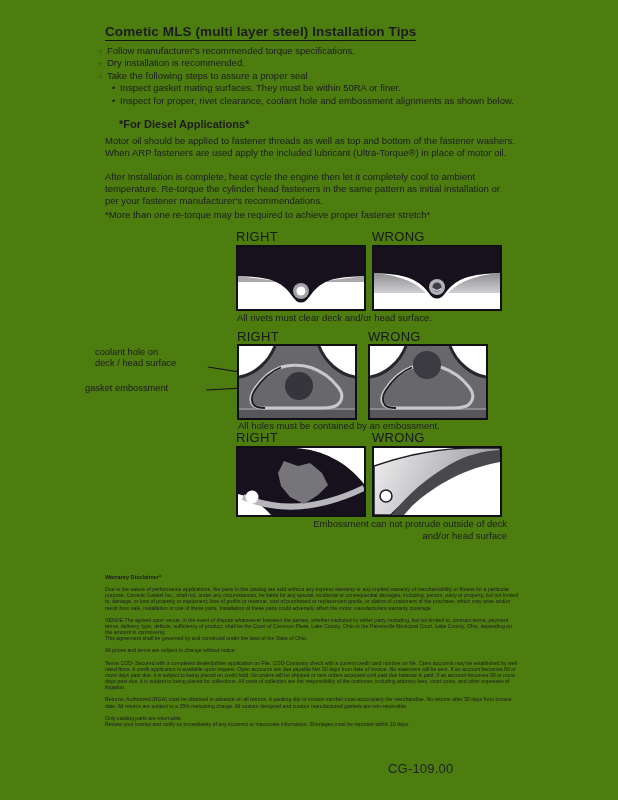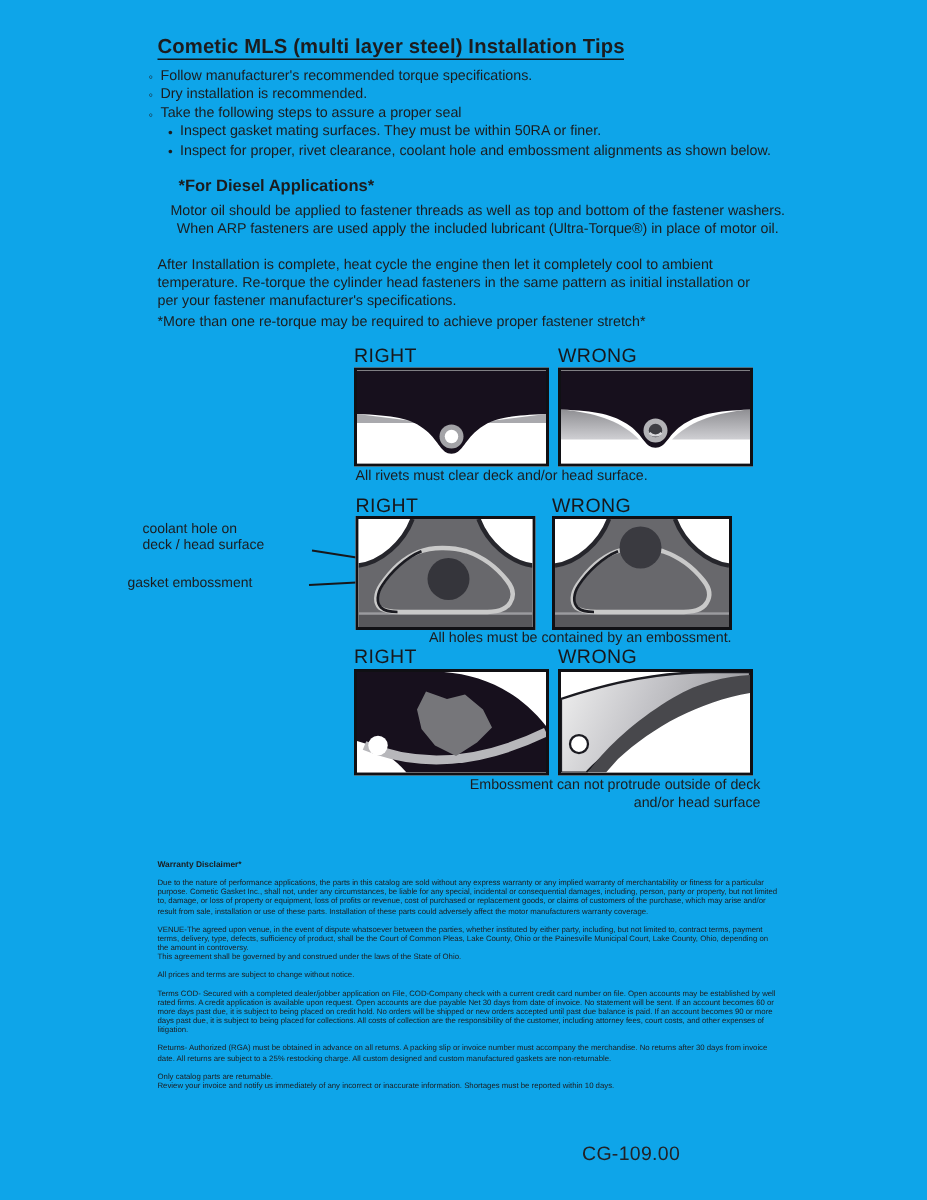--- a/index.html
+++ b/index.html
@@ -1,16 +1,16 @@
 <!DOCTYPE html>
 <html><head>
 <meta charset="utf-8">
 <style>
   html,body{margin:0;padding:0;background:#fff;}
-  .page{position:relative;width:618px;height:800px;background:#0ea5e9;overflow:hidden;
+  .page{position:relative;width:618px;height:800px;background:#4d7c0f;overflow:hidden;
         font-family:"Liberation Sans","DejaVu Sans",sans-serif;color:#1c1c1e;}
   .abs{position:absolute;}
   .title{font-size:13.5px;font-weight:bold;border-bottom:1.6px solid #141416;padding-bottom:1px;letter-spacing:.1px;}
   .bullets{font-size:9.5px;line-height:12.4px;}
   .b-row{display:flex;}
   .b-marker{width:8px;flex:0 0 8px;font-size:8.5px;line-height:12.4px;}
   .b-sub{margin-left:13px;}
   .b-sub .b-marker{font-size:9px;}
   .h2{font-size:11px;font-weight:bold;}
   .para{font-size:9.5px;line-height:12.2px;}
@@ -50,22 +50,22 @@
       <span class="b-marker">•</span>
       <span>Inspect gasket mating surfaces.  They must be within 50RA or finer.</span>
     </div>
     <div class="b-row b-sub">
       <span class="b-marker">•</span>
       <span>Inspect for proper, rivet clearance, coolant hole and embossment alignments as shown below.</span>
     </div>
   </div>
 
   <div class="abs h2" style="left:119px;top:118px;">*For Diesel Applications*</div>
-  <div class="abs para" style="left:105px;top:135px;width:427px;text-align:center;">Motor oil should be applied to fastener threads as well as top and bottom of the fastener washers. When ARP fasteners are used apply the included lubricant (Ultra-Torque®) in place of motor oil.</div>
-  <div class="abs para" style="left:105px;top:171px;width:408px;">After Installation is complete, heat cycle the engine then let it completely cool to ambient temperature. Re-torque the cylinder head fasteners in the same pattern as initial installation or per your fastener manufacturer's specifications.</div>
+  <div class="abs para" style="left:105px;top:135px;width:427px;">Motor oil should be applied to fastener threads as well as top and bottom of the fastener washers. When ARP fasteners are used apply the included lubricant (Ultra-Torque®) in place of motor oil.</div>
+  <div class="abs para" style="left:105px;top:171px;width:408px;">After Installation is complete, heat cycle the engine then let it completely cool to ambient temperature. Re-torque the cylinder head fasteners in the same pattern as initial installation or per your fastener manufacturer's recommendations.</div>
   <div class="abs para" style="left:105px;top:209px;width:420px;">*More than one re-torque may be required to achieve proper fastener stretch*</div>
 
   <div class="abs dg-head" style="left:236px;top:229px;width:130px;">RIGHT</div>
   <div class="abs dg-head" style="left:372px;top:229px;width:130px;">WRONG</div>
 
   <div class="abs panel" style="left:236px;top:245px;">
     <svg width="126" height="62" viewBox="0 0 126 62">
       <rect width="126" height="62" fill="#ffffff"></rect>
       <path d="M0,35 L0,29 L48,35 Z" fill="#a9a9ad"></path>
       <path d="M126,35 L126,29 L78,35 Z" fill="#a9a9ad"></path>
@@ -126,21 +126,21 @@
       <line x1="0" y1="63" x2="116" y2="63" stroke="#9b9b9f" stroke-width="1.6"></line>
       <path d="M0,0 L0,31 C15,29 30,16 36,0 Z" fill="#ffffff"></path>
       <path d="M0,31 C15,29 30,16 36,0" stroke="#26262c" stroke-width="3" fill="none"></path>
       <path d="M116,0 L116,31 C101,29 86,16 80,0 Z" fill="#ffffff"></path>
       <path d="M116,31 C101,29 86,16 80,0" stroke="#26262c" stroke-width="3" fill="none"></path>
       <path d="M40,22 C30,26 21,35 15,44 C11,50 11,56 14,59 C17,61.5 22,62 28,62 L82,62 C92,62 98,61 101,56 C104,51.5 103,46 99,41 C92,32 82,25 72,21.5 C62,18.5 49,18.5 40,22 Z" stroke="#c9c9c9" stroke-width="3" fill="none"></path>
       <path d="M42,21.5 C32,25.5 22,35 16,44 C12,50 12,56 15,59 C17,61 21,62 26,62" stroke="#1b1b21" stroke-width="1.8" fill="none"></path>
       <circle cx="57" cy="19" r="14" fill="#3a3a40"></circle>
     </svg>
   </div>
-  <div class="abs caption" style="left:238px;top:420px;width:260px;margin-left:48px;">All holes must be contained by an embossment.</div>
+  <div class="abs caption" style="left:238px;top:420px;width:260px;">All holes must be contained by an embossment.</div>
 
   <div class="abs dg-head" style="left:236px;top:430px;width:130px;">RIGHT</div>
   <div class="abs dg-head" style="left:372px;top:430px;width:130px;">WRONG</div>
 
   <div class="abs panel" style="left:236px;top:446px;">
     <svg width="126" height="67" viewBox="0 0 126 67">
       <rect width="126" height="67" fill="#17101d"></rect>
       <path d="M58,0 L126,0 L126,36 C108,13 84,2 58,0 Z" fill="#ffffff"></path>
       <path d="M0,46 Q18,50 33,67 L0,67 Z" fill="#ffffff"></path>
       <path d="M5,49 Q60,72 126,40" stroke="#b7b7bb" stroke-width="6" fill="none"></path>

